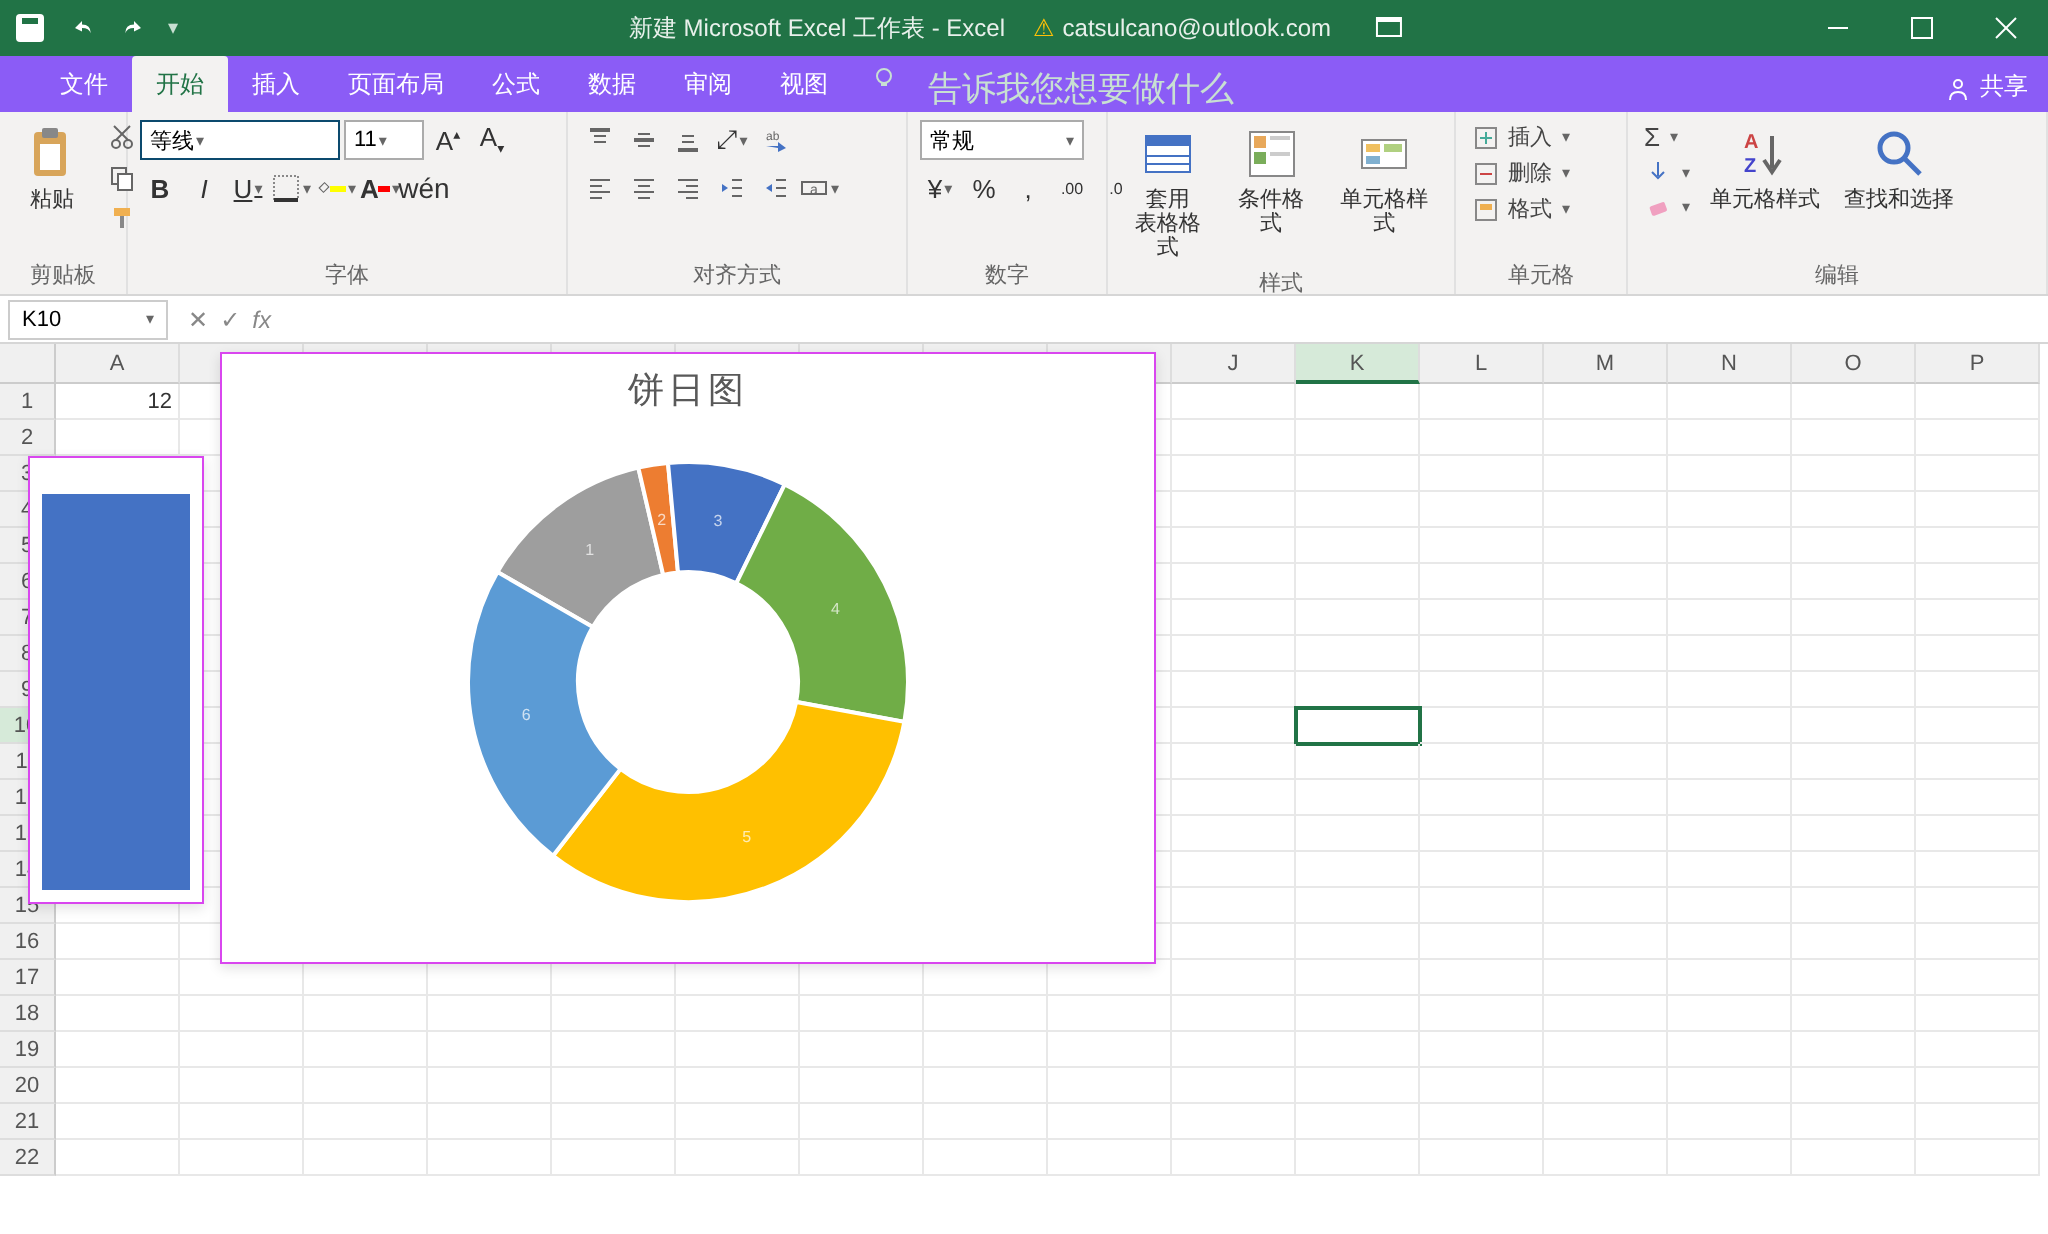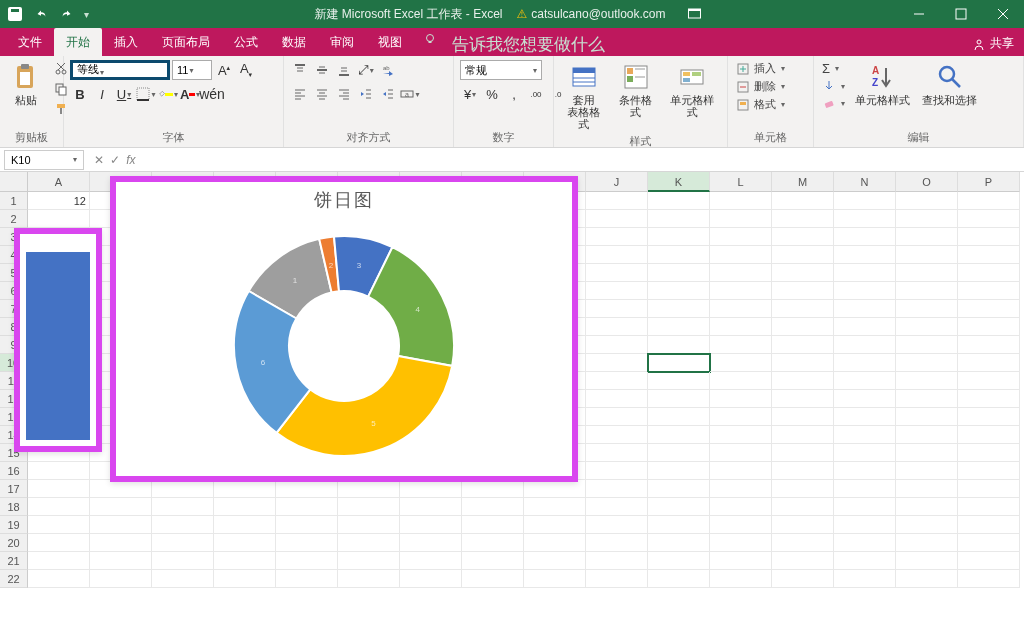--- a/index.html
+++ b/index.html
@@ -13,38 +13,38 @@
 .save-ic::after { content:''; position:absolute; top:2px; left:3px; width:8px; height:3px; background:#217346; }
 .undo-ic svg, .redo-ic svg { width:14px; height:14px; }
 .title-center { position: absolute; left: 50%; transform: translateX(-50%); display: flex; align-items: center; gap: 14px; font-size: 12px; color: #e8f0eb; }
 .title-user { display:flex; align-items:center; gap:4px; }
 .warn-ic { color: #ffc107; }
 .win-controls { margin-left: auto; display: flex; }
 .win-btn { width: 42px; height: 28px; display: flex; align-items: center; justify-content: center; cursor: pointer; }
 .ribbon-opt { width:30px; height:28px; display:flex; align-items:center; justify-content:center; cursor:pointer; }
 
 
-.tabs { background: #be185d; height: 28px; display: flex; align-items: flex-end; padding-left: 6px; position:relative; }
+.tabs { background: #8b5cf6; height: 28px; display: flex; align-items: flex-end; padding-left: 18px; position:relative; }
 .tab { padding: 6px 12px 5px; color: #fff; cursor: pointer; font-size: 12px; }
 .tab.active { background: #f3f2f1; color: #217346; border-radius: 2px 2px 0 0; font-family: Liberation Serif, serif; }
 .tell-me { display:flex; align-items:flex-start; gap:16px; color:#c8e0d2; padding:0 10px; font-size:17px; }
 .bulb-ic { width:12px; height:12px; }
 .share { position:absolute; right:10px; bottom:4px; color:#fff; display:flex; align-items:flex-end; gap:4px; cursor:pointer; }
 
 
 .ribbon { background: #f3f2f1; height: 92px; border-bottom: 1px solid #d6d6d6; display: flex; }
 .rgroup { border-right: 1px solid #e1e1e1; padding: 4px 6px 2px; display: flex; flex-direction: column; justify-content: space-between; }
 .rgroup-label { text-align: center; font-size: 11px; color: #666; padding-top: 2px; }
 .rbody { flex: 1; display: flex; align-items: flex-start; gap: 4px; }
 .big-btn { display: flex; flex-direction: column; align-items: center; gap: 2px; padding: 2px 4px; cursor: pointer; min-width: 40px; }
 .big-btn .ic { width: 30px; height: 30px; }
 .big-btn .lbl { font-size: 11px; color: #333; text-align:center; line-height:1.1; }
 .mini-col { display:flex; flex-direction:column; gap:2px; }
 .mini-btn { width:22px; height:18px; display:flex; align-items:center; justify-content:center; cursor:pointer; border:1px solid transparent; }
-.font-sel { width:100px; height:20px; border:3px solid #0c4a6e; background:#fff; display:flex; align-items:flex-end; padding:0 4px; font-size:11px; cursor:pointer; }
+.font-sel { width:100px; height:20px; border:1px solid #0c4a6e; background:#fff; display:flex; align-items:center; padding:0 4px; font-size:11px; cursor:pointer; }
 .size-sel { width:40px; height:20px; border:1px solid #ababab; background:#fff; display:flex; align-items:center; padding:0 4px; font-size:11px; cursor:pointer; }
 .fmt-row { display:flex; gap:2px; align-items:center; }
 .fmt-b { width:20px; height:20px; display:flex; align-items:center; justify-content:center; font-size:13px; color:#333; cursor:pointer; }
 .fmt-b.bold { font-weight:bold; }
 .fmt-b.ital { font-style:italic; }
 .fmt-b.under { text-decoration:underline; }
 .color-bar { display:inline-block; width:14px; height:3px; }
 .drop-caret { font-size:8px; color:#666; margin-left:1px; }
 .num-sel { width:82px; height:20px; border:1px solid #ababab; background:#fff; display:flex; align-items:center; padding:0 4px; font-size:11px; cursor:pointer; justify-content:space-between;text-align:center; }
 .sm-row { display:flex; gap:4px; align-items:center; font-size:11px; color:#444; cursor:pointer; padding:1px 2px; }
@@ -65,21 +65,21 @@
 .colhead.sel { background:#d6ead9; border-bottom:2px solid #217346; }
 .rowheads { position:absolute; top:20px; left:0; width:28px; }
 .rowhead { height:18px; text-align:center; font-size:11px; color:#555; background:#f0f0f0; border-right:1px solid #ccc; border-bottom:1px solid #ddd; line-height:18px; cursor:pointer; }
 .rowhead.sel { background:#d6ead9; border-right:2px solid #217346; }
 .cells { position:absolute; top:20px; left:28px; right:0; bottom:0; }
 .row { display:flex; height:18px; }
 .cell { width:62px; height:18px; border-right:1px solid #e8e8e8; border-bottom:1px solid #e8e8e8; font-size:11px; padding:0 3px; text-align:right; line-height:18px; color:#333; cursor:cell; }
 .cell.active { outline:2px solid #217346; outline-offset:-1px; background:#fff; }
 
 
-.chartobj { position:absolute; background:#fff; border:6px solid #d946ef; box-shadow:0 2px 6px rgba(0,0,0,0.12); cursor:move; }
+.chartobj { position:absolute; background:#fff; border:1px solid #d946ef; box-shadow:0 2px 6px rgba(0,0,0,0.12); cursor:move; }
 .bar-chart { top:56px; left:14px; width:88px; height:224px; overflow:hidden; }
 .bar-chart .barfill { position:absolute; top:18px; left:6px; right:6px; bottom:6px; background:#4472C4; }
 .donut-chart { top:4px; left:110px; width:468px; height:306px; }
 .chart-title { text-align:center; font-size:18px; color:#595959; padding:6px 0 2px; letter-spacing:2px; }
 .donut-svg { display:block; margin:0 auto; }
 .slice-lbl { font-size:8px; fill:#fff; opacity:0.7; }
 </style>
 </head>
 <body>
 

